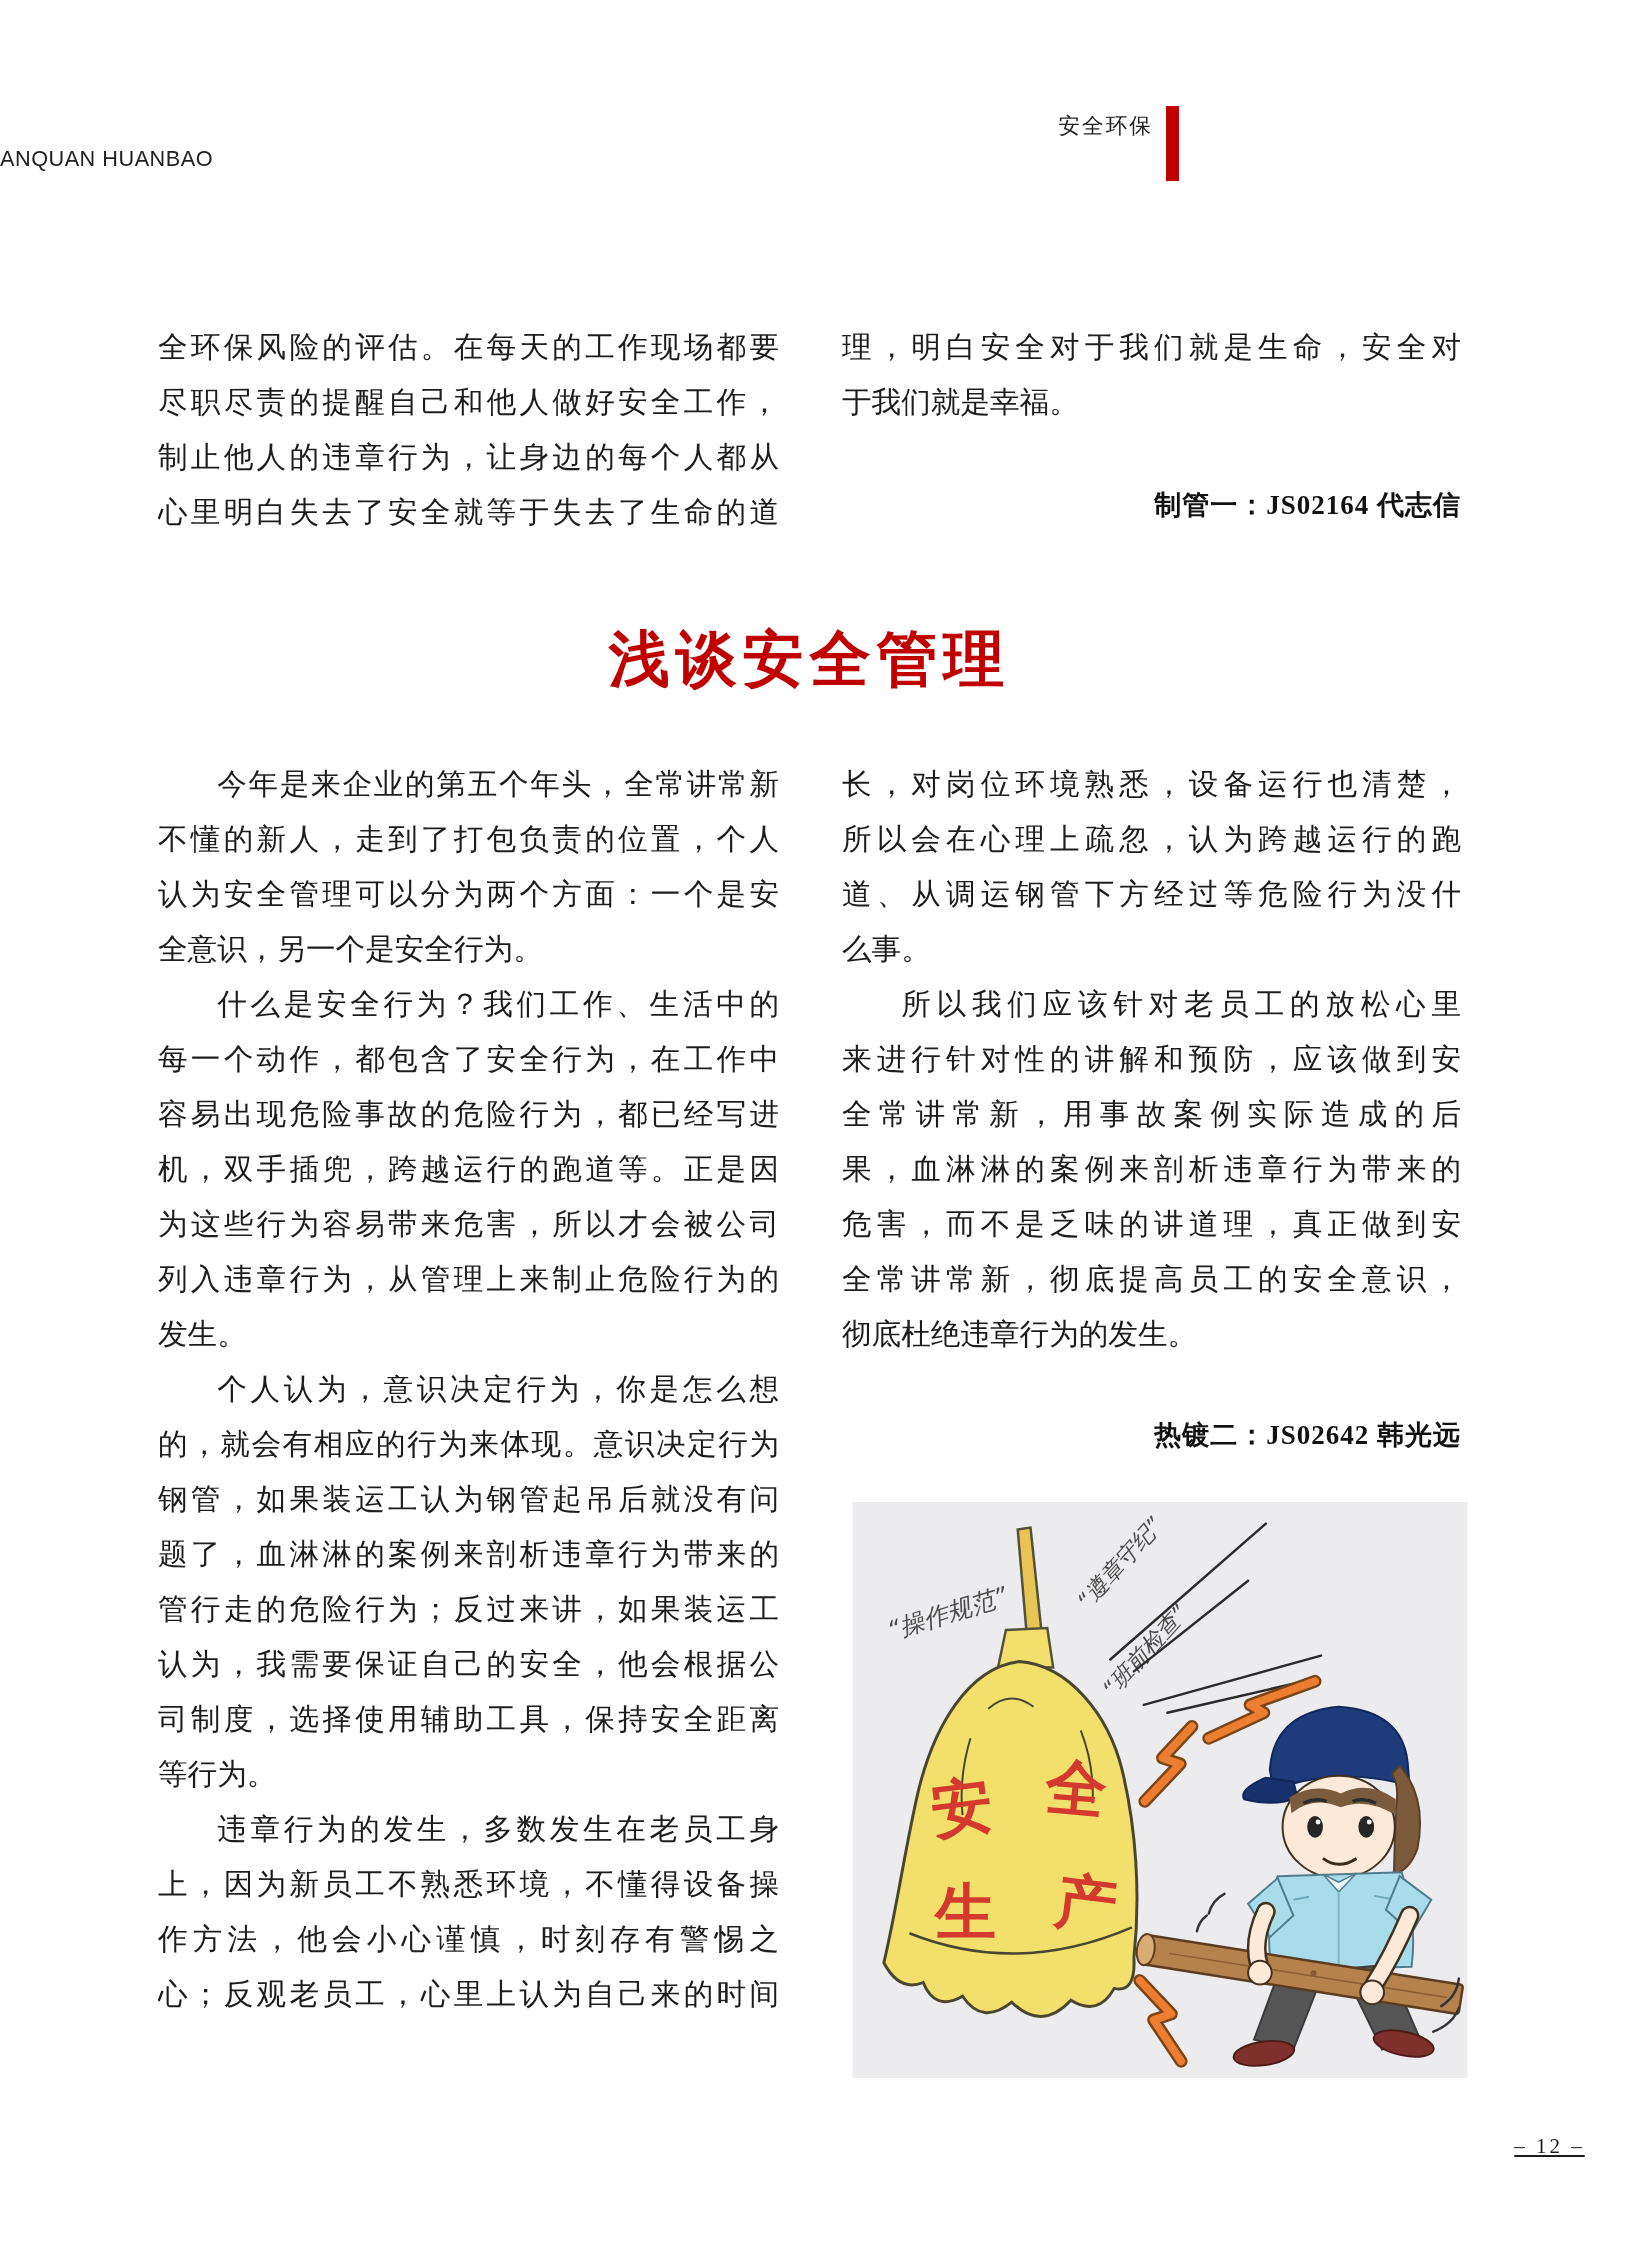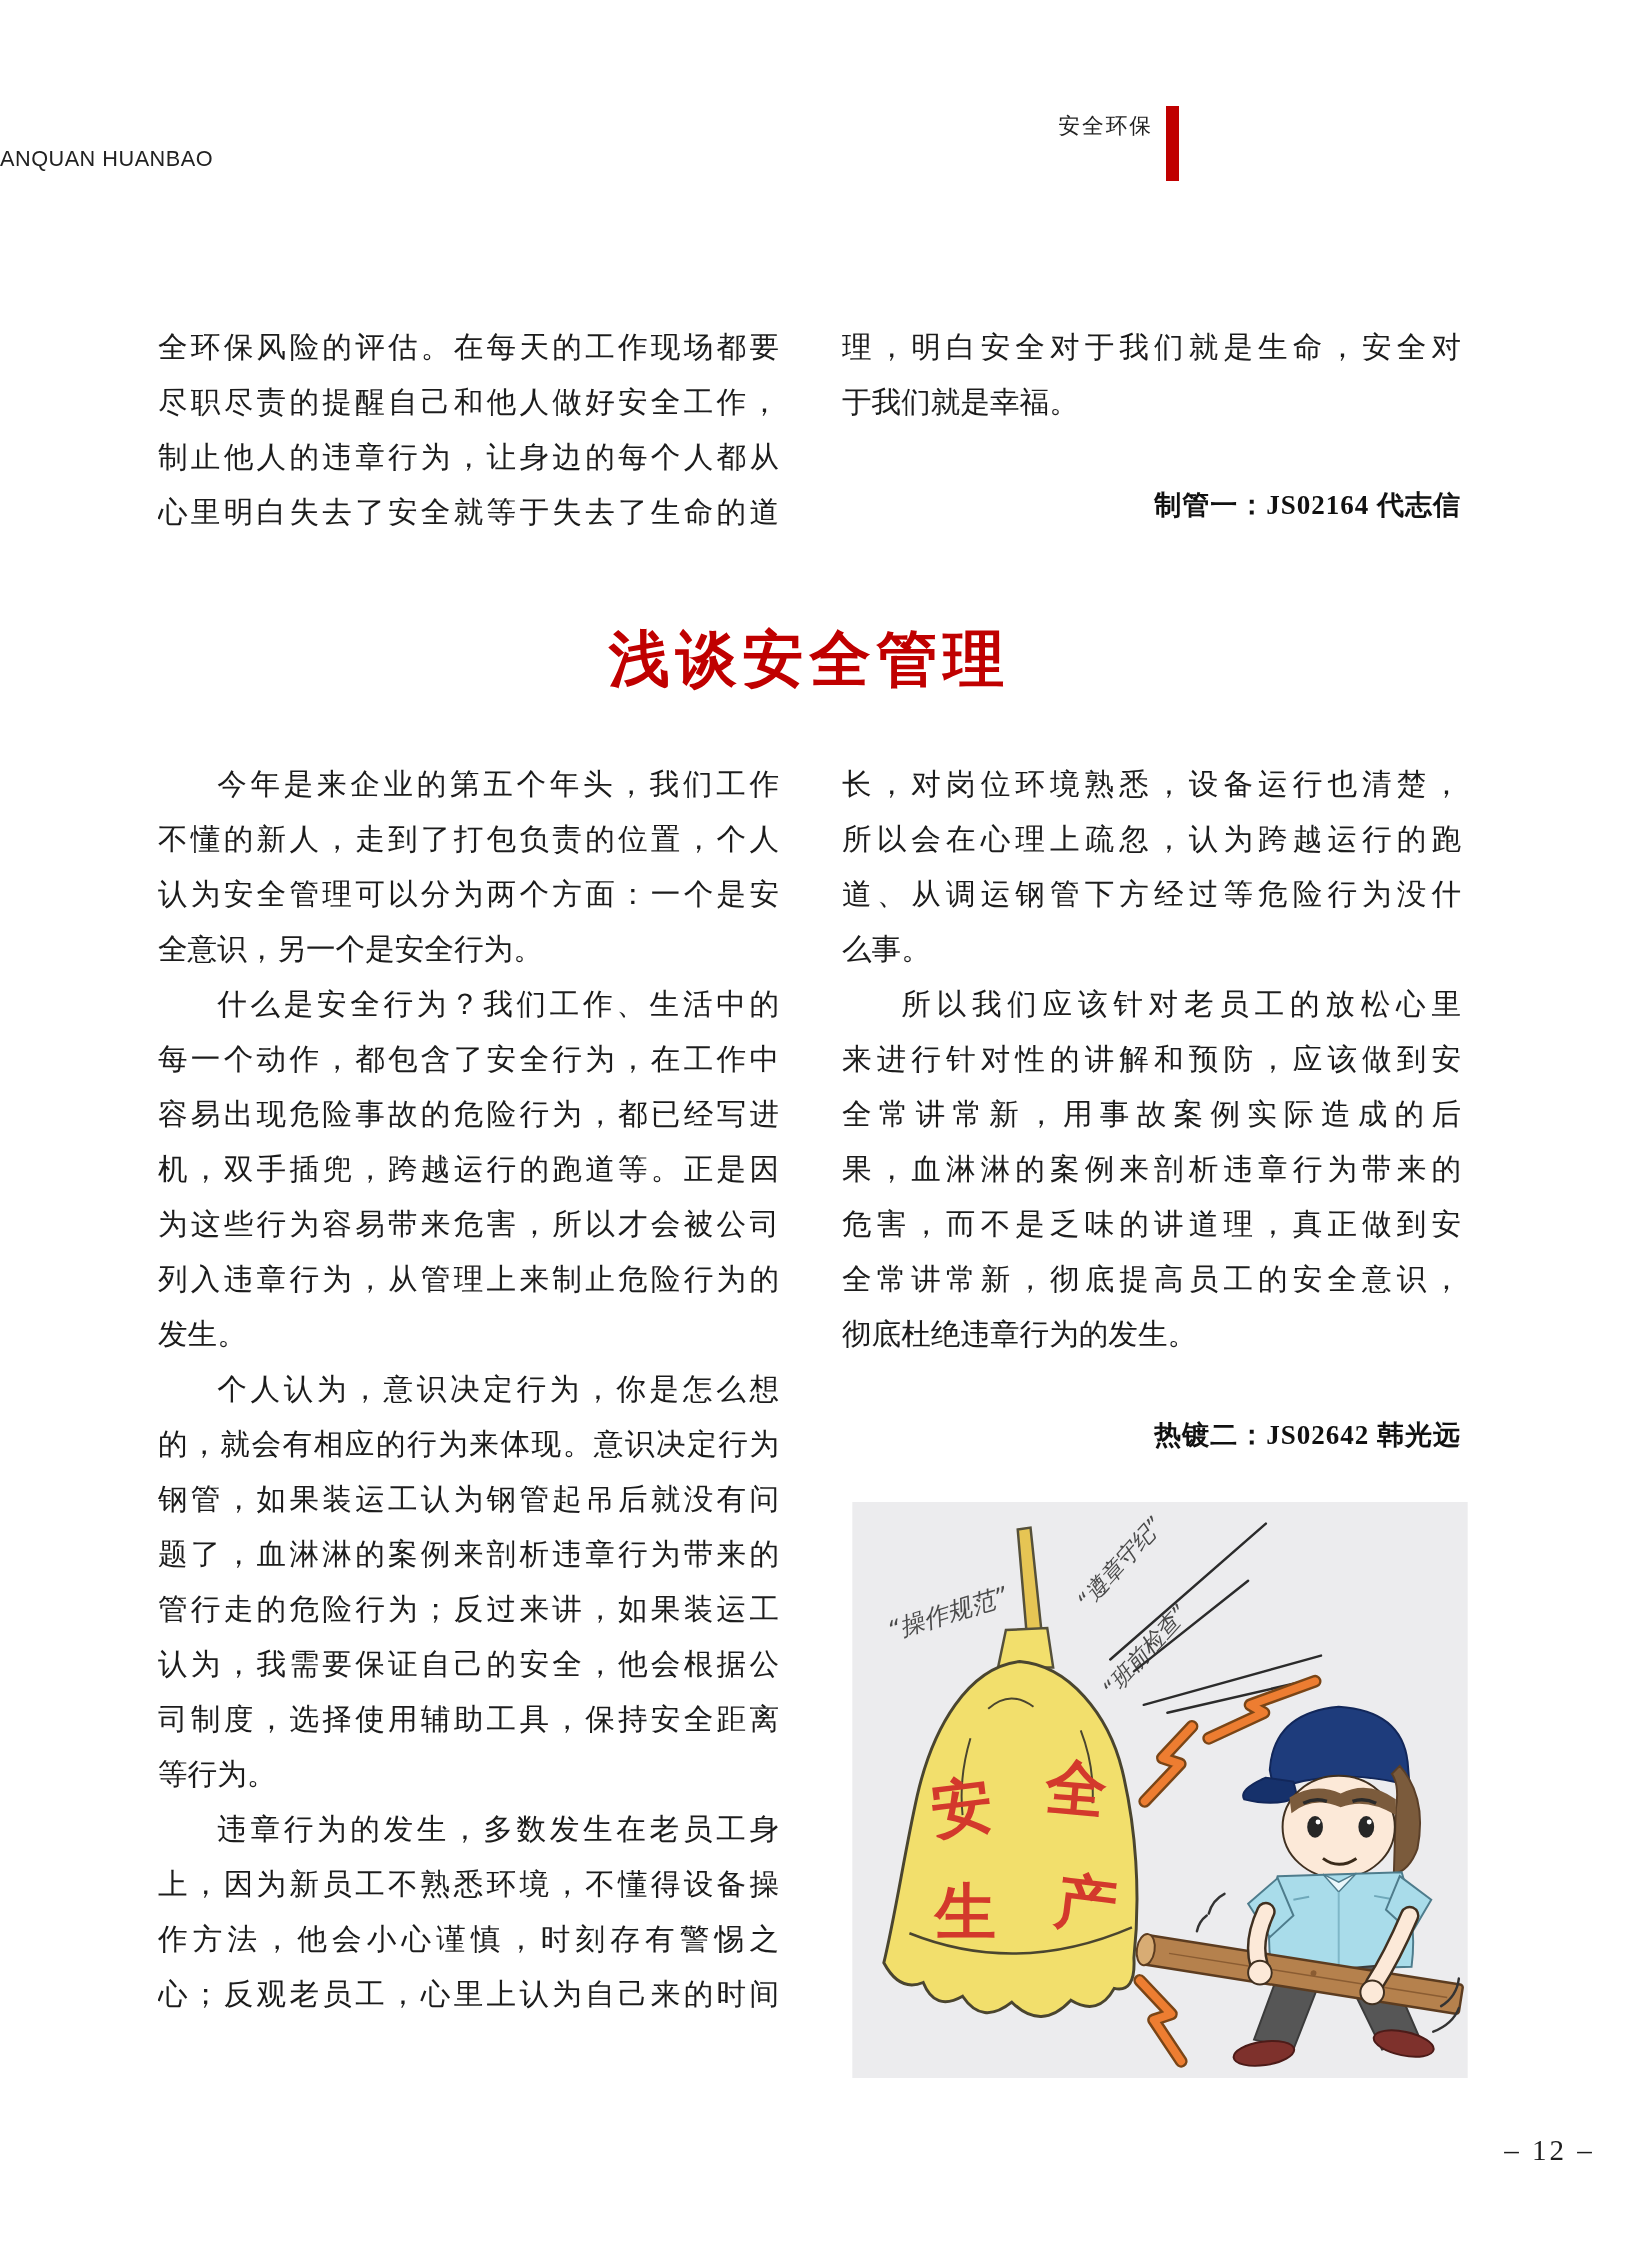--- a/index.html
+++ b/index.html
@@ -35,21 +35,21 @@
 
   #title { position:absolute; left:158px; top:617px; width:1303px; height:85px;
            line-height:85px; text-align:center;
            font-family:"Liberation Sans","DejaVu Sans",sans-serif;
            font-weight:900; font-size:61px; letter-spacing:5.9px; color:#C00000; }
 
   #illo { position:absolute; left:852px; top:1502px; width:616px; height:576px; }
   #illo svg { display:block; width:100%; height:100%; }
 
   #pagenum { position:absolute; top:2134px; left:1451px; width:197px; text-align:center;
-             font-size:29px; letter-spacing:3px; color:#1c1c1c; }
+             font-size:21px; letter-spacing:3px; color:#1c1c1c;text-decoration:underline; }
   .hand { font-style:italic; font-family:"DejaVu Sans",sans-serif; }
 </style>
 </head>
 <body>
 
 <div class="hdr-cn">安全环保</div>
 <div class="hdr-en">ANQUAN HUANBAO</div>
 <div class="hdr-bar"></div>
 
 <div class="col" id="intro-left">
@@ -60,21 +60,21 @@
 </div>
 <div class="col" id="intro-right">
   <div class="ln">理，明白安全对于我们就是生命，安全对</div>
   <div class="ln end">于我们就是幸福。</div>
 </div>
 <div class="sig" id="sig1">制管一：JS02164 代志信</div>
 
 <div id="title">浅谈安全管理</div>
 
 <div class="col" id="body-left">
-  <div class="ln ind">今年是来企业的第五个年头，我们工作</div>
+  <div class="ln ind">今年是来企业的第五个年头，全常讲常新</div>
   <div class="ln">不懂的新人，走到了打包负责的位置，个人</div>
   <div class="ln">认为安全管理可以分为两个方面：一个是安</div>
   <div class="ln end">全意识，另一个是安全行为。</div>
   <div class="ln ind">什么是安全行为？我们工作、生活中的</div>
   <div class="ln">每一个动作，都包含了安全行为，在工作中</div>
   <div class="ln">容易出现危险事故的危险行为，都已经写进</div>
   <div class="ln">机，双手插兜，跨越运行的跑道等。正是因</div>
   <div class="ln">为这些行为容易带来危害，所以才会被公司</div>
   <div class="ln">列入违章行为，从管理上来制止危险行为的</div>
   <div class="ln end">发生。</div>

